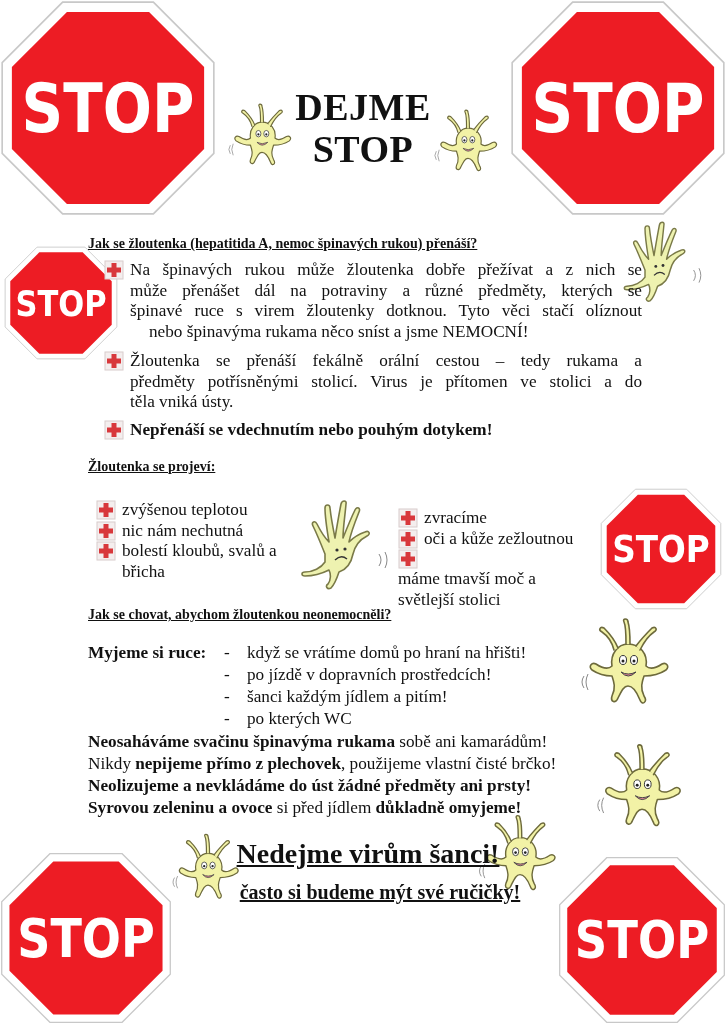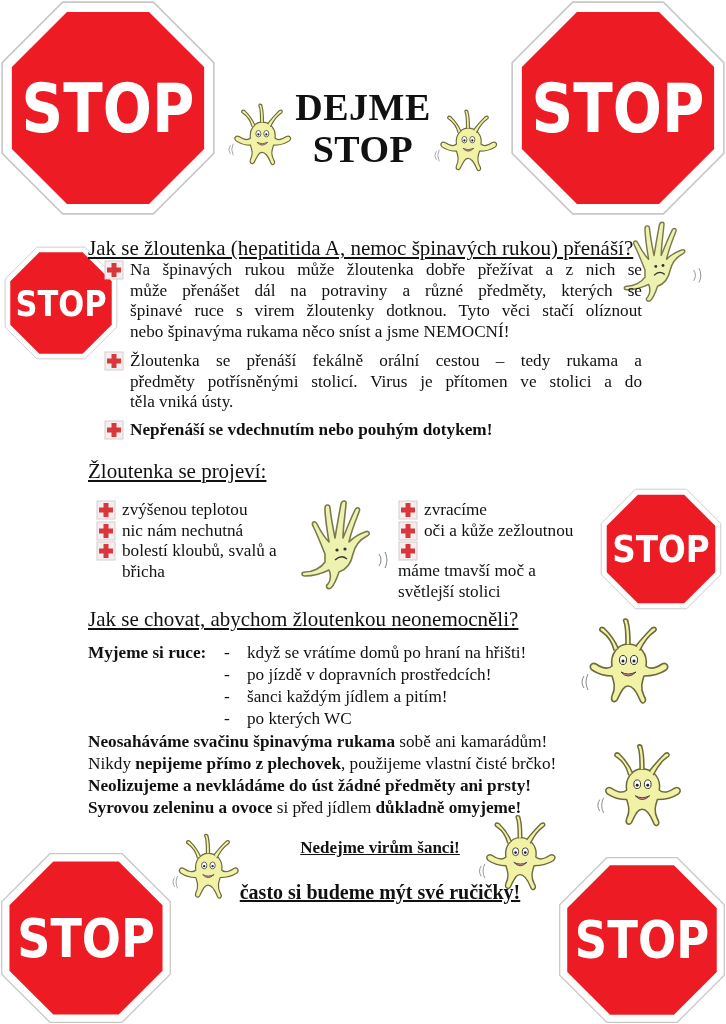--- a/index.html
+++ b/index.html
@@ -3,21 +3,21 @@
 <meta charset="utf-8">
 <style>
   html, body { margin: 0; padding: 0; background: #ffffff; }
   body { width: 726px; height: 1024px; position: relative; overflow: hidden;
          font-family: "Liberation Serif", "DejaVu Serif", serif; color: #111; }
   .abs { position: absolute; }
   .stop { position: absolute; }
   .stop svg { display: block; width: 100%; height: 100%; }
   .title { position: absolute; left: 228px; top: 86px; width: 270px; text-align: center;
            font-weight: bold; font-size: 38px; line-height: 42px; letter-spacing: 0.5px; }
-  .h2 { position: absolute; font-weight: normal; font-size: 21px; text-decoration: underline;
+  .h2 { position: absolute; font-weight: bold; font-size: 14px; text-decoration: underline;
         white-space: nowrap; }
   .para { position: absolute; font-size: 17.2px; line-height: 20.6px; text-align: justify; }
   .bullet { position: absolute; display: flex; align-items: flex-start; }
   .cross { width: 20px; height: 20px; flex: 0 0 20px; margin-right: 6px; margin-top: 0px; }
   .cross svg { display:block; width:100%; height:100%; }
   .b { font-weight: bold; }
   .line { position: absolute; font-size: 17.2px; line-height: 20.6px; white-space: nowrap; }
   .footer { position: absolute; font-weight: bold; text-decoration: underline; text-align: center; white-space: nowrap; }
   .virus svg { display:block; width:100%; height:100%; }
 </style>
@@ -153,21 +153,21 @@
 <div class="bullet" style="left:104px;top:260px;width:538px;">
   <span class="cross">
       <svg viewBox="0 0 20 20">
         <use href="#crosssym"></use>
       </svg>
     </span>
   <div style="width:512px;">
     <div class="para" style="position:static;text-align-last:justify;">Na špinavých rukou může žloutenka dobře přežívat a z nich se</div>
     <div class="para" style="position:static;text-align-last:justify;">může přenášet dál na potraviny a různé předměty, kterých se</div>
     <div class="para" style="position:static;text-align-last:justify;">špinavé ruce s virem žloutenky dotknou. Tyto věci stačí olíznout</div>
-    <div class="para" style="position:static;">nebo špinavýma rukama něco sníst a jsme NEMOCNÍ!</div>
+    <div class="para" style="position:static;margin-left:19px;">nebo špinavýma rukama něco sníst a jsme NEMOCNÍ!</div>
   </div>
 </div>
 
 <div class="bullet" style="left:104px;top:351px;width:538px;">
   <span class="cross">
       <svg viewBox="0 0 20 20">
         <use href="#crosssym"></use>
       </svg>
     </span>
   <div style="width:512px;">
@@ -212,21 +212,21 @@
         </svg>
       </span>
     <div>
       <div class="para" style="position:static;">bolestí kloubů, svalů a</div>
       <div class="para" style="position:static;">břicha</div>
     </div>
   </div>
 </div>
 
 <div class="abs" style="left:398px;top:500px;">
-  <div class="bullet" style="position:relative;">
+  <div class="bullet" style="position:relative;margin-top:8px;">
     <span class="cross">
         <svg viewBox="0 0 20 20">
           <use href="#crosssym"></use>
         </svg>
       </span>
     <div class="para" style="position:static;">zvracíme</div>
   </div>
   <div class="bullet" style="position:relative;">
     <span class="cross">
         <svg viewBox="0 0 20 20">
@@ -264,16 +264,16 @@
   <span class="b">Neosaháváme svačinu špinavýma rukama</span><span> sobě ani kamarádům!</span>
 </div>
 <div class="line" style="left:88px;top:754px;text-align:center;">
   <span>Nikdy </span><span class="b">nepijeme přímo z plechovek</span><span>, použijeme vlastní čisté brčko!</span>
 </div>
 <div class="line b" style="left:88px;top:776px;">Neolizujeme a nevkládáme do úst žádné předměty ani prsty!</div>
 <div class="line" style="left:88px;top:798px;">
   <span class="b">Syrovou zeleninu a ovoce</span><span> si před jídlem </span><span class="b">důkladně omyjeme!</span>
 </div>
 
-<div class="footer" style="left:200px;top:838px;width:360px;font-size:17px;">Nedejme virům šanci!</div>
+<div class="footer" style="left:188px;top:838px;width:360px;font-size:28px;">Nedejme virům šanci!</div>
 <div class="footer" style="left:180px;top:880px;width:400px;font-size:20px;line-height:24px;">
   <div>často si budeme mýt své ručičky!</div>
 </div>
 
 </body></html>

